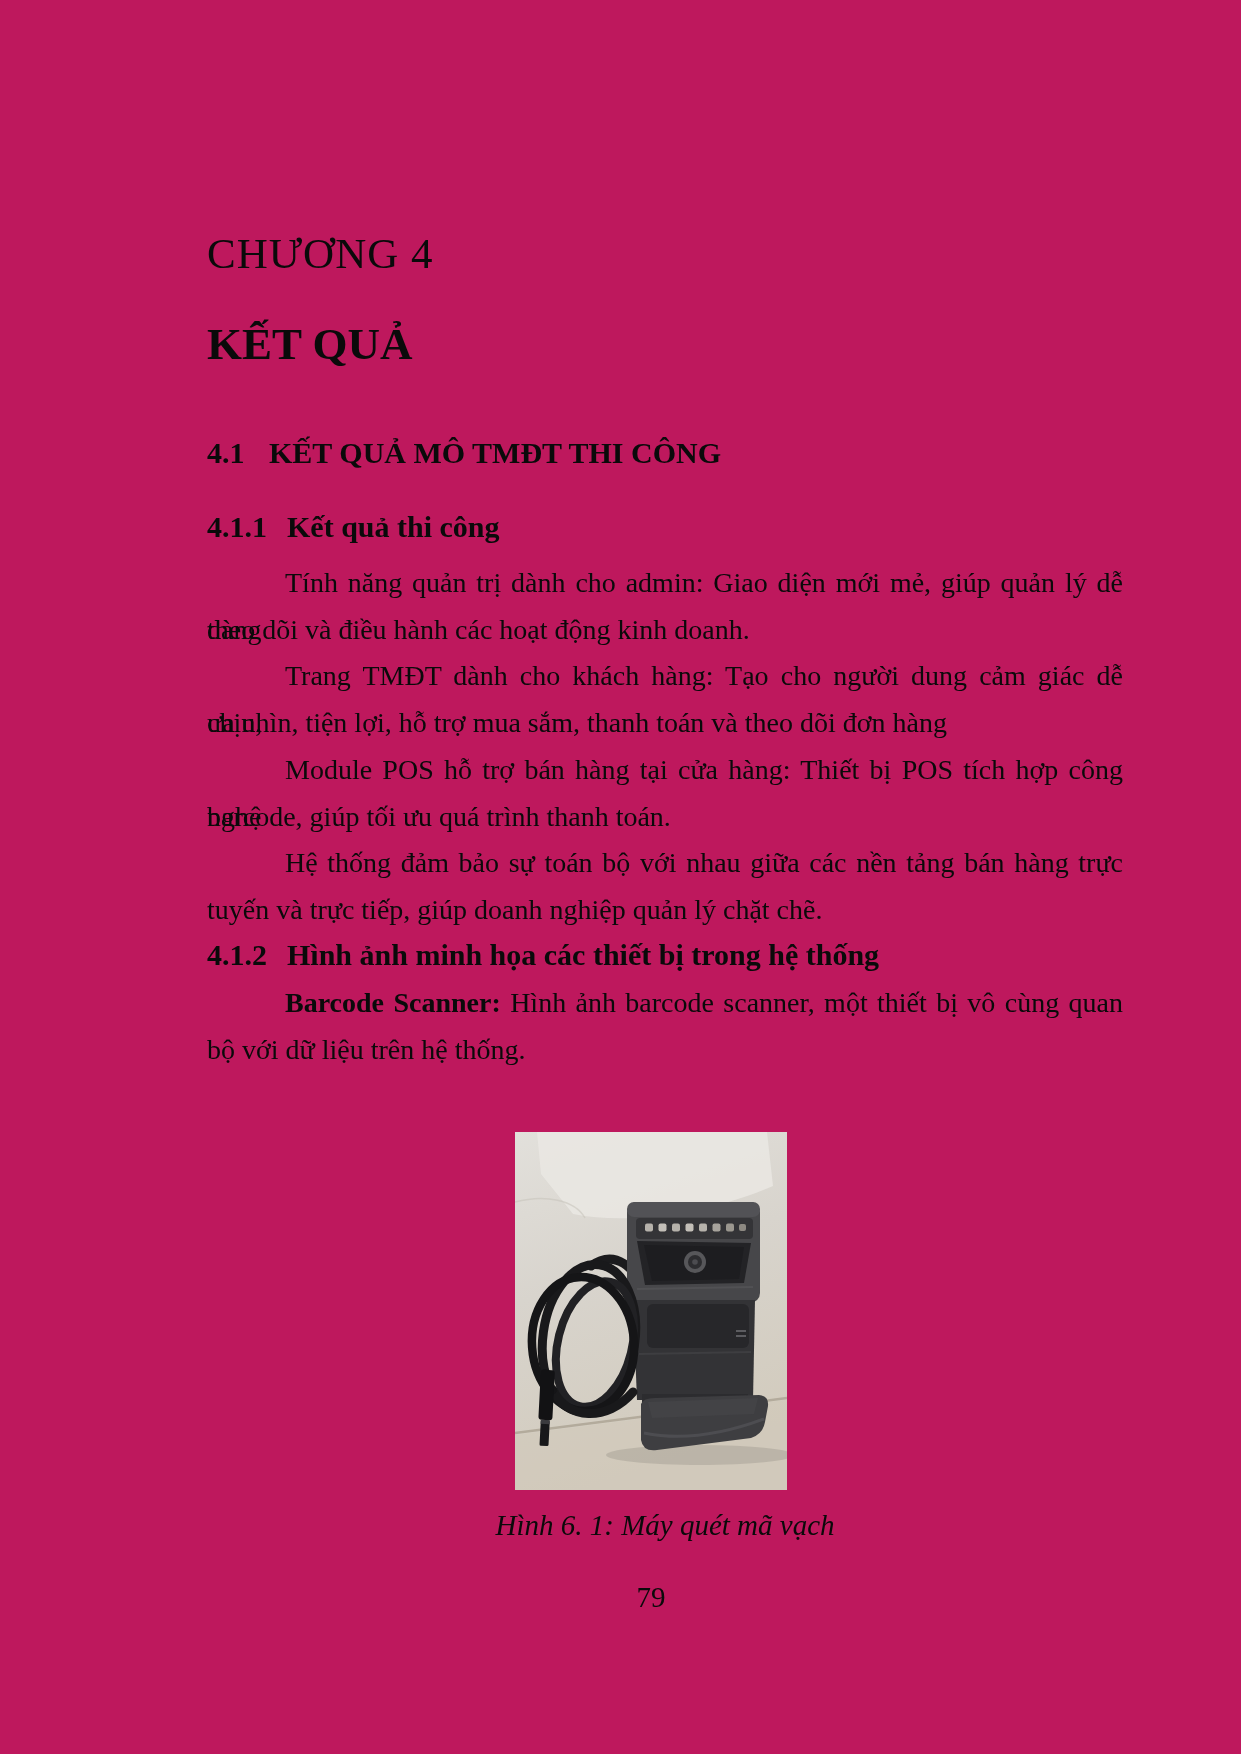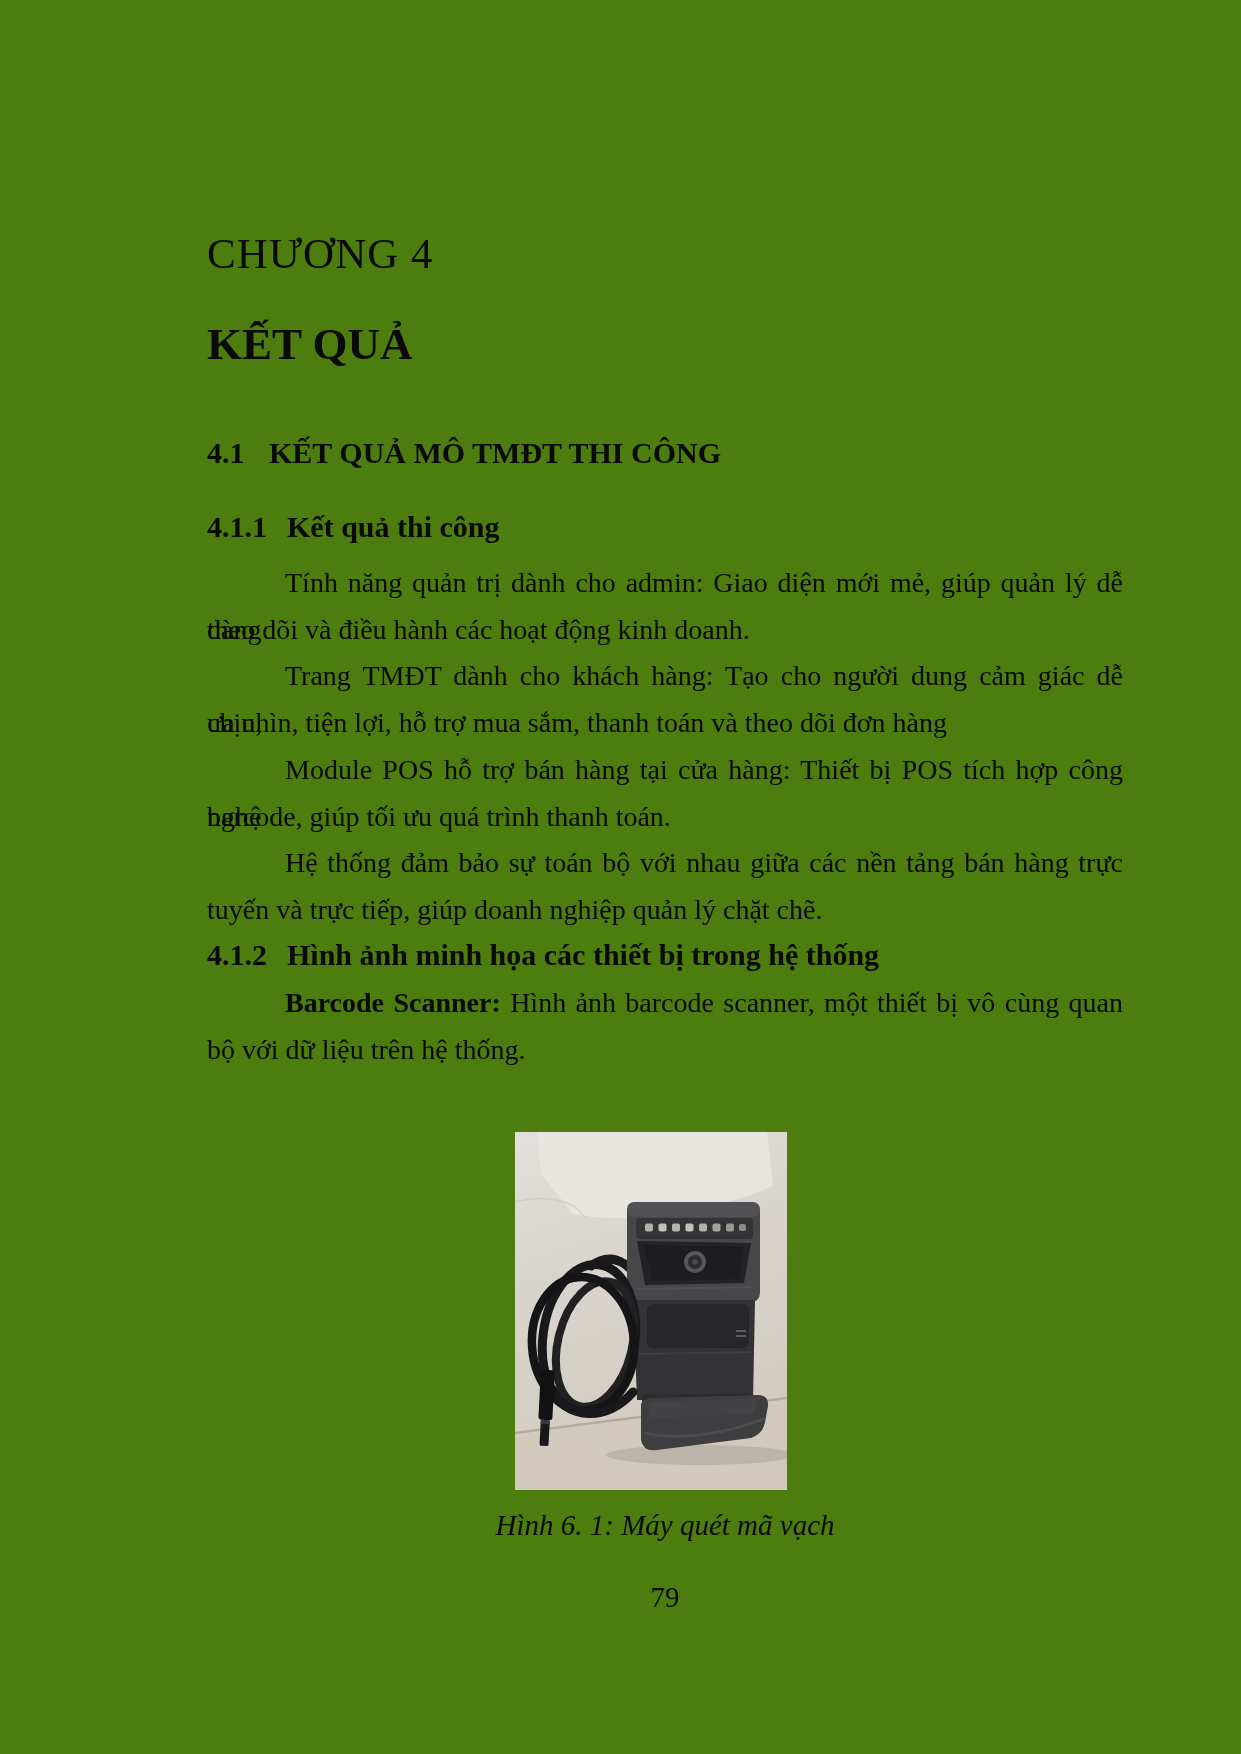--- a/index.html
+++ b/index.html
@@ -1,20 +1,20 @@
 <!DOCTYPE html>
 <html><head>
 <meta charset="utf-8">
 <style>
   html,body{margin:0;padding:0;background:#888;}
   .page{
     position:relative;
     width:1241px;height:1754px;
     margin:0 auto;
-    background:#4d7c0f;
+    background:#be185d;
     font-family:"Liberation Serif","DejaVu Serif",serif;
     color:#0a0a0a;
     overflow:hidden;
   }
   .abs{position:absolute;}
   .chapter-label{
     left:207px;top:228px;
     font-size:43px;line-height:52px;font-weight:400;
     letter-spacing:1px;
   }
@@ -45,21 +45,21 @@
   .line{height:46.67px;line-height:46.67px;}
   .jline{text-align:justify;text-align-last:justify;}
   .fline{text-align:left;}
   .indent{text-indent:78px;}
   .figure-image{left:515px;top:1132px;width:272px;height:358px;}
   .figure-caption{
     left:207px;top:1502px;width:916px;
     text-align:center;font-style:italic;font-size:29px;line-height:47px;
   }
   .page-number{
-    left:207px;top:1574px;width:916px;
+    left:193px;top:1574px;width:916px;
     text-align:center;font-size:29px;line-height:47px;
   }
   b{font-weight:700;}
 </style>
 </head>
 <body>
 
 <div class="page">
 
   <div class="abs chapter-label">CHƯƠNG 4</div>

